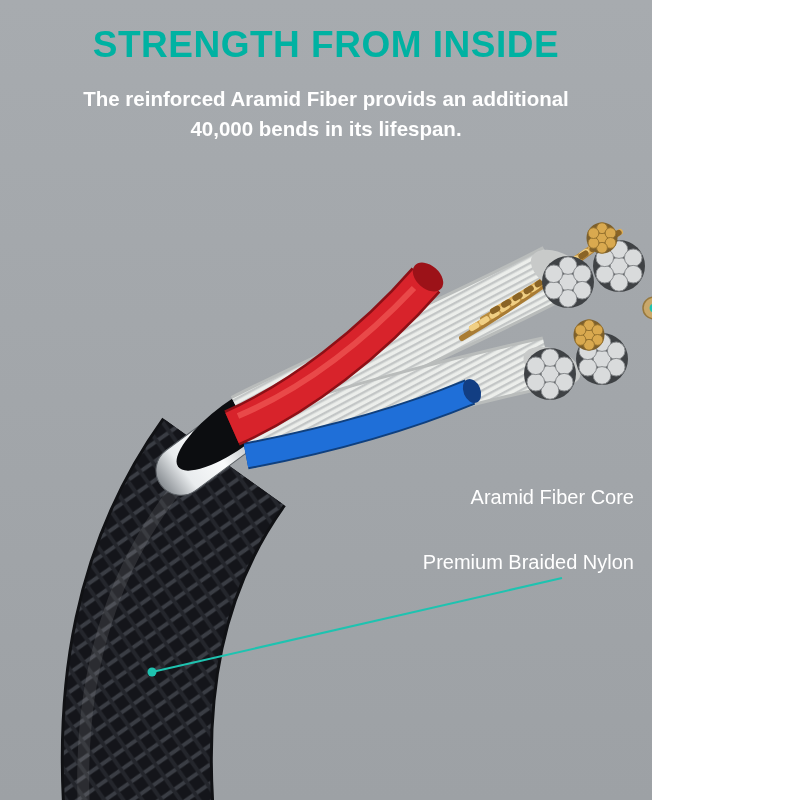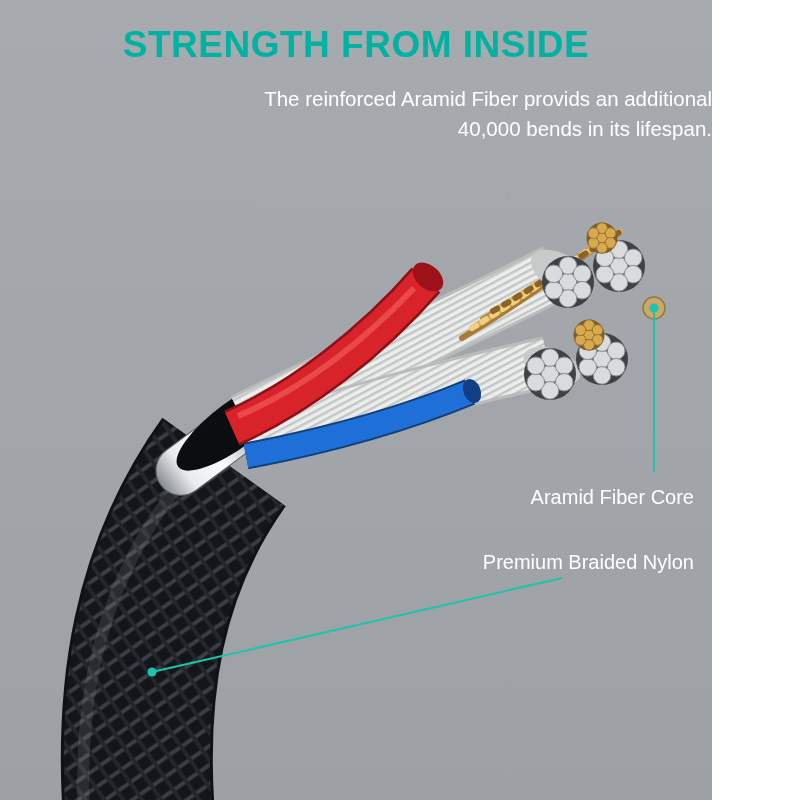--- a/index.html
+++ b/index.html
@@ -1,31 +1,32 @@
 <!DOCTYPE html>
 <html style="--accent-teal: #00b2a2; --callout-line: #1ec3b0; --background-top: #a7abaf; --background-bottom: #9da1a5; --subtitle-text: #ffffff; --wire-red: #d8232b; --wire-blue: #1f6fd8; --copper-gold: #d2a14b; --nylon-black: #14151a;"><head>
 <meta charset="utf-8">
 <style>
   * { margin:0; padding:0; box-sizing:border-box; }
   html,body { width:800px; height:800px; overflow:hidden; }
   body { font-family:"Liberation Sans", sans-serif; }
   .stage {
-    position:relative; width:712px; height:800px;
+    position:relative; width:652px; height:800px;
     background:linear-gradient(180deg, var(--background-top,#a7abaf), var(--background-bottom,#9da1a5));
     overflow:hidden;
   }
   .title {
     position:absolute; top:24px; left:0; width:100%;
     text-align:center; font-size:37px; font-weight:800; letter-spacing:0.5px;
     color:var(--accent-teal,#00b2a2);
   }
   .subtitle {
     position:absolute; top:84px; left:0; width:100%;
-    text-align:right; font-size:20.5px; line-height:30px;
+    text-align:center; font-size:20.5px; line-height:30px;
     color:var(--subtitle-text,#ffffff);
+    font-weight:bold;
   }
   svg.illustration { position:absolute; left:0; top:0; width:800px; height:800px; }
   .callout {
     position:absolute; right:18px; text-align:right;
     color:var(--subtitle-text,#ffffff); font-size:20px; line-height:23px;
   }
   .callout-core  { top:486px; }
   .callout-nylon { top:551px; }
 </style>
 </head>

